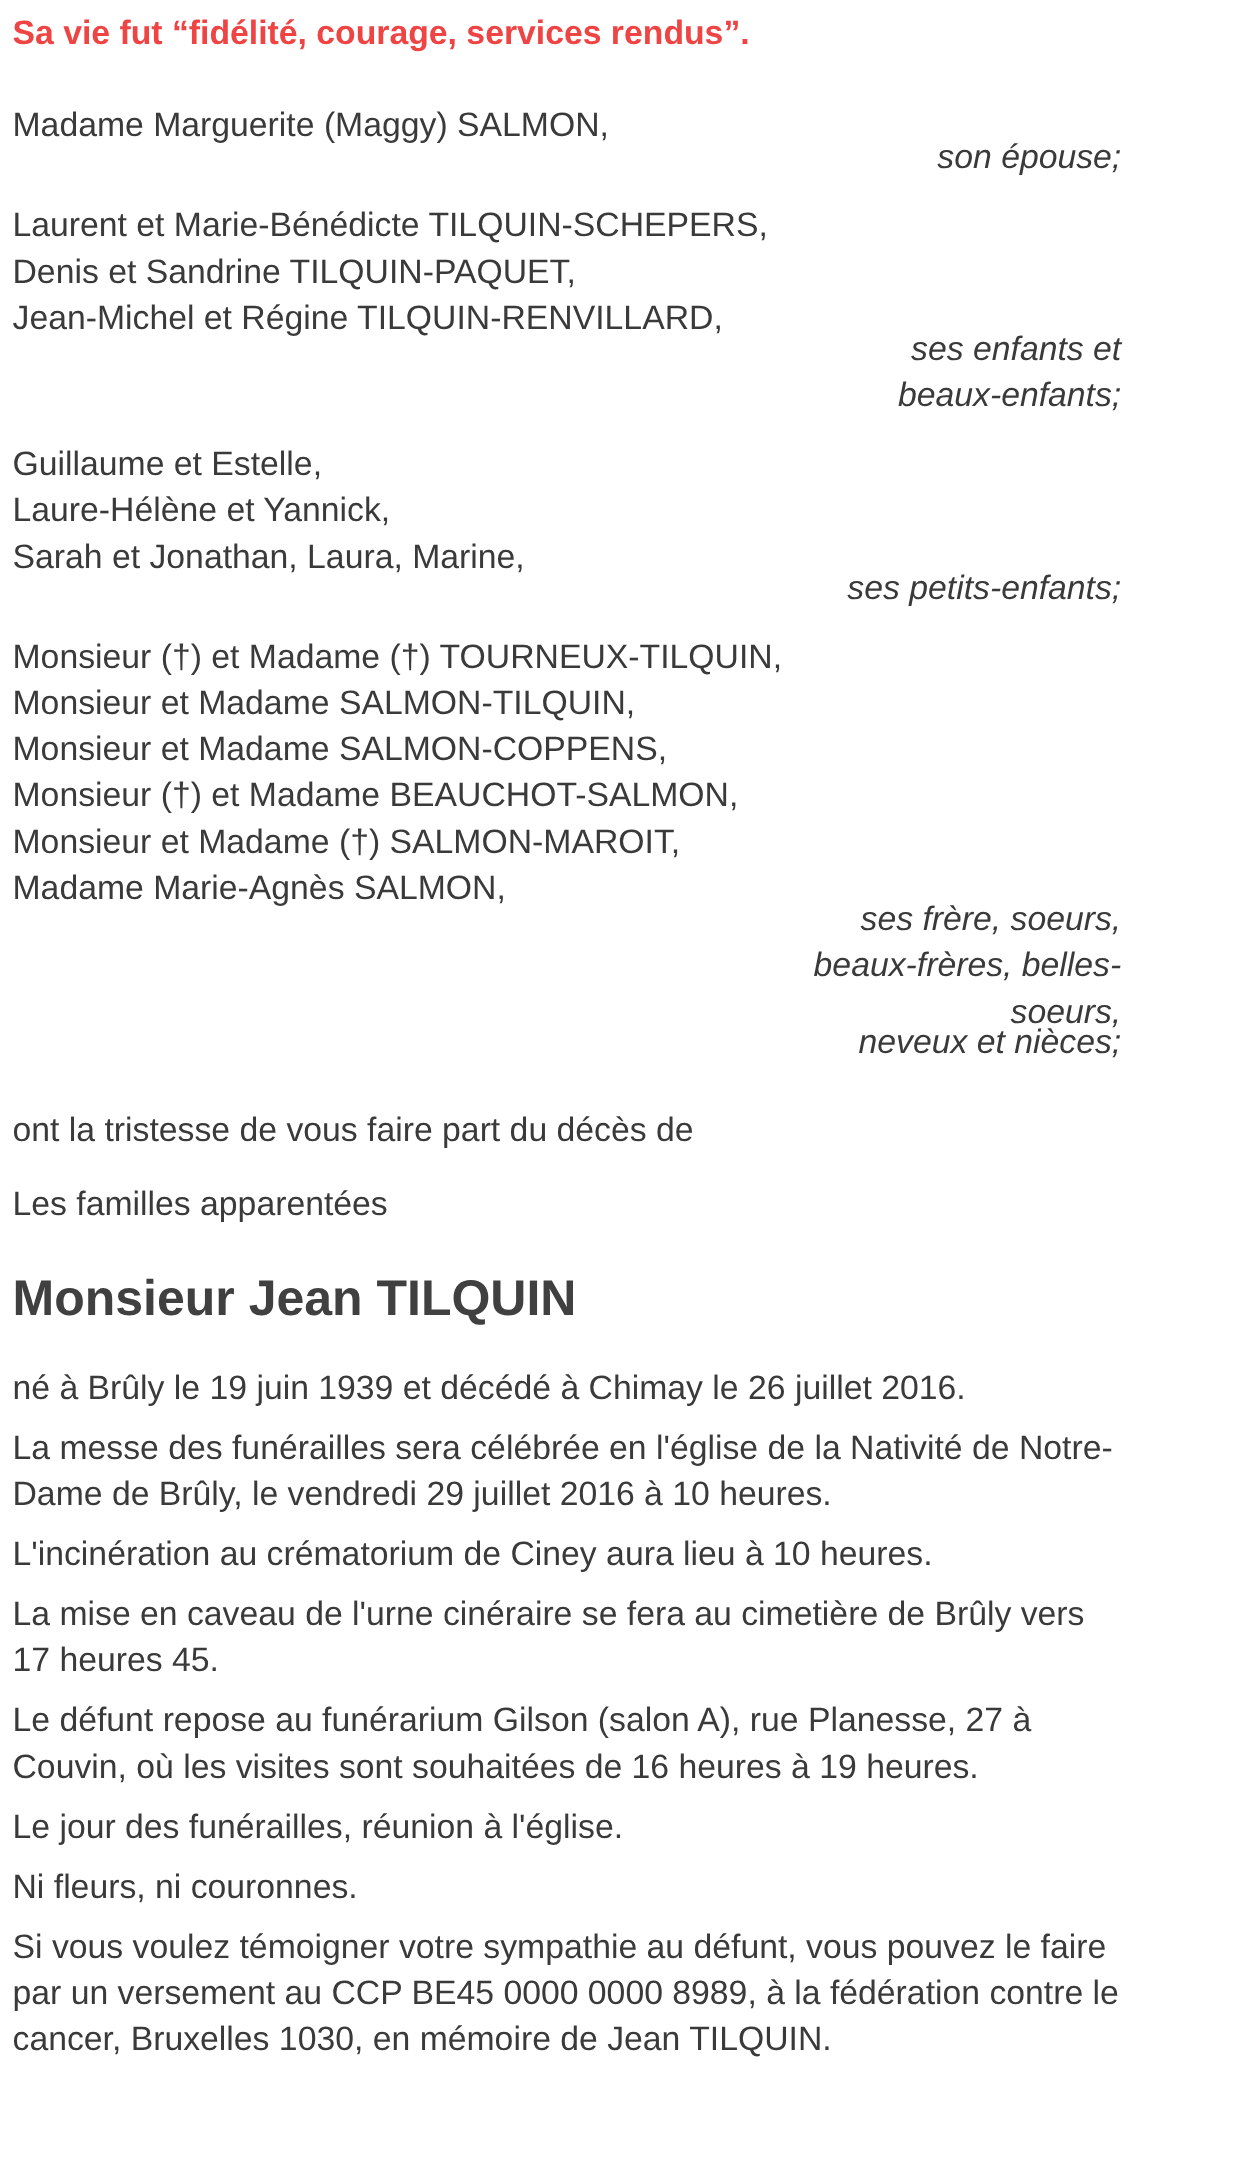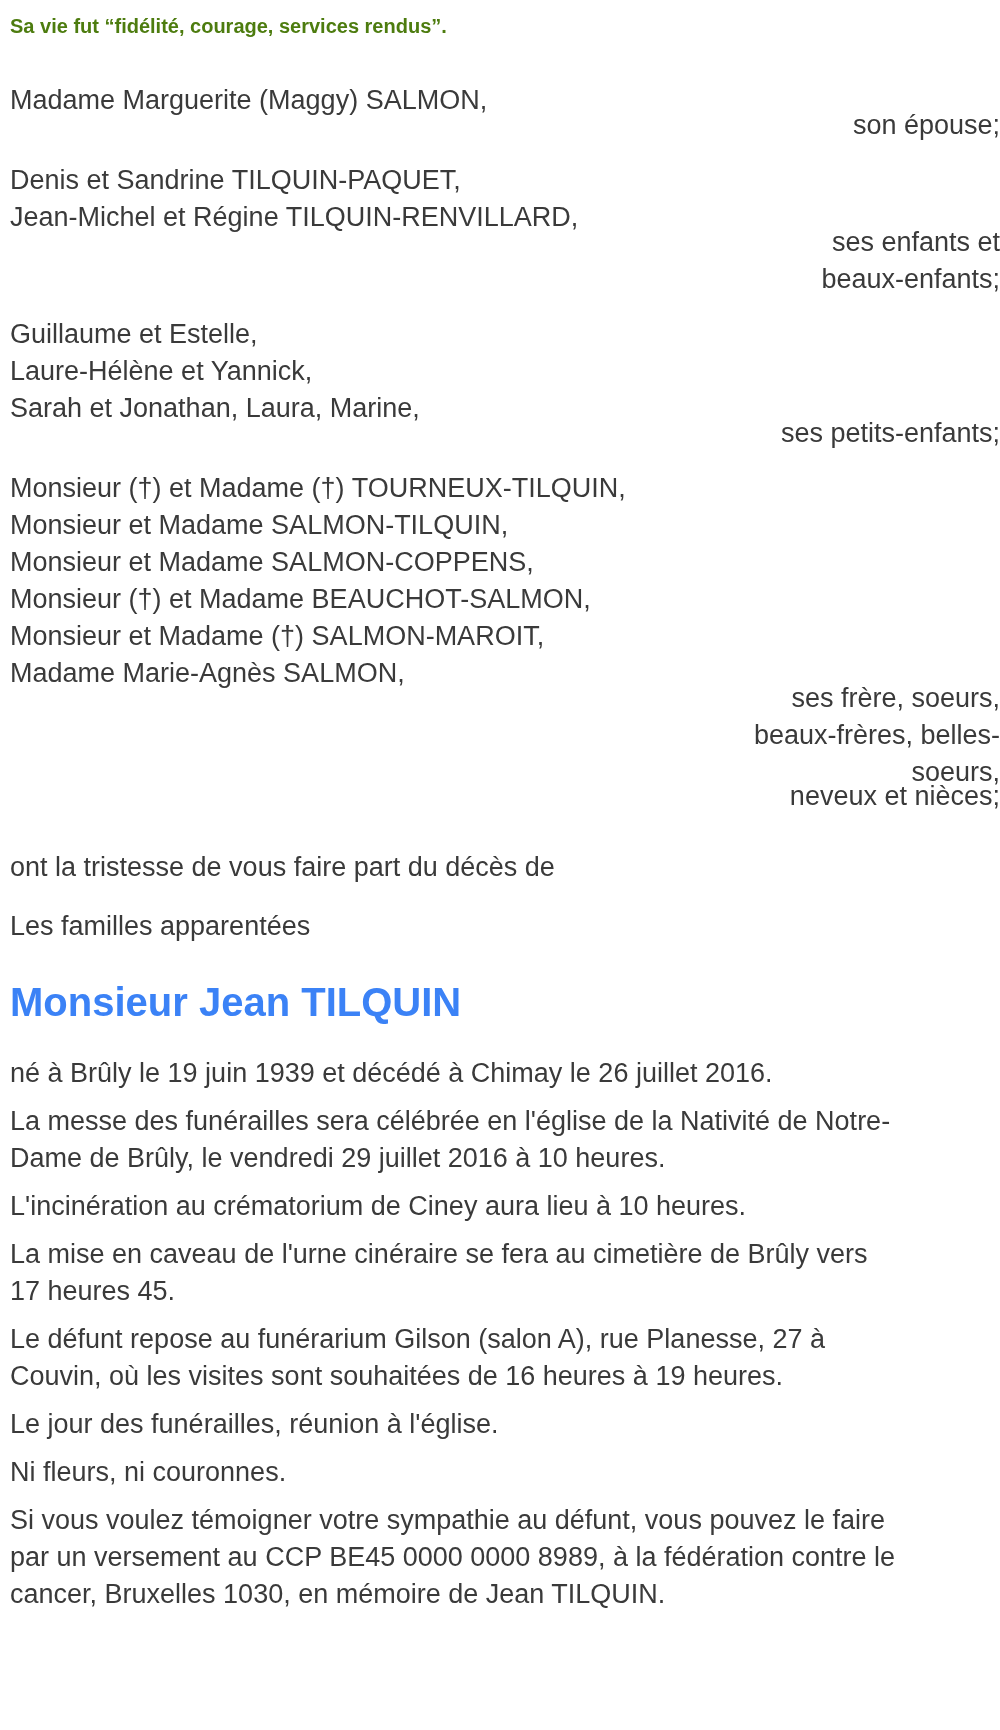--- a/index.html
+++ b/index.html
@@ -12,53 +12,55 @@
     width: 1000px;
     min-height: 1730px;
     box-sizing: border-box;
     padding: 10px 0 30px 10px;
     font-family: "Liberation Sans", "DejaVu Sans", sans-serif;
     color: #3a3a3a;
     font-size: 27px;
     background: #ffffff;
   }
   .motto {
-    font-size: 20px;
+    font-size: 27px;
     font-weight: 700;
-    color: #4d7c0f;
+    color: #ef4444;
     margin: 0 0 40px 0;
     line-height: 32px;
   }
   .group {
     margin: 18px 0 0 0;
   }
   .name-line {
     line-height: 37px;
   }
   .relation {
     line-height: 37px;
+    font-style: italic;
     text-align: right;
+    padding-right: 103px;
   }
   .rel-first {
     margin-top: -12px;
   }
   .rel-tight {
     margin-top: -13px;
   }
   .plain {
     line-height: 37px;
     margin: 22px 0 0 0;
   }
   .announcement {
     margin-top: 34px;
   }
   .deceased {
     font-size: 40px;
     font-weight: 700;
-    color: #3b82f6;
+    color: #404040;
     margin: 34px 0 30px 0;
     line-height: 46px;
     font-family: "Liberation Sans", "DejaVu Sans", sans-serif;
   }
   .para {
     line-height: 37px;
     max-width: 893px;
     margin: 0 0 11px 0;
   }
 </style>
@@ -68,20 +70,21 @@
 <main class="notice">
 
   <p class="motto">Sa vie fut “fidélité, courage, services rendus”.</p>
 
   <section class="group">
     <div class="name-line">Madame Marguerite (Maggy) SALMON,</div>
     <div class="relation rel-first">son épouse;</div>
   </section>
 
   <section class="group">
+    <div class="name-line">Laurent et Marie-Bénédicte TILQUIN-SCHEPERS,</div>
     <div class="name-line">Denis et Sandrine TILQUIN-PAQUET,</div>
     <div class="name-line">Jean-Michel et Régine TILQUIN-RENVILLARD,</div>
     <div class="relation rel-first">ses enfants et</div>
     <div class="relation">beaux-enfants;</div>
   </section>
 
   <section class="group">
     <div class="name-line">Guillaume et Estelle,</div>
     <div class="name-line">Laure-Hélène et Yannick,</div>
     <div class="name-line">Sarah et Jonathan, Laura, Marine,</div>

